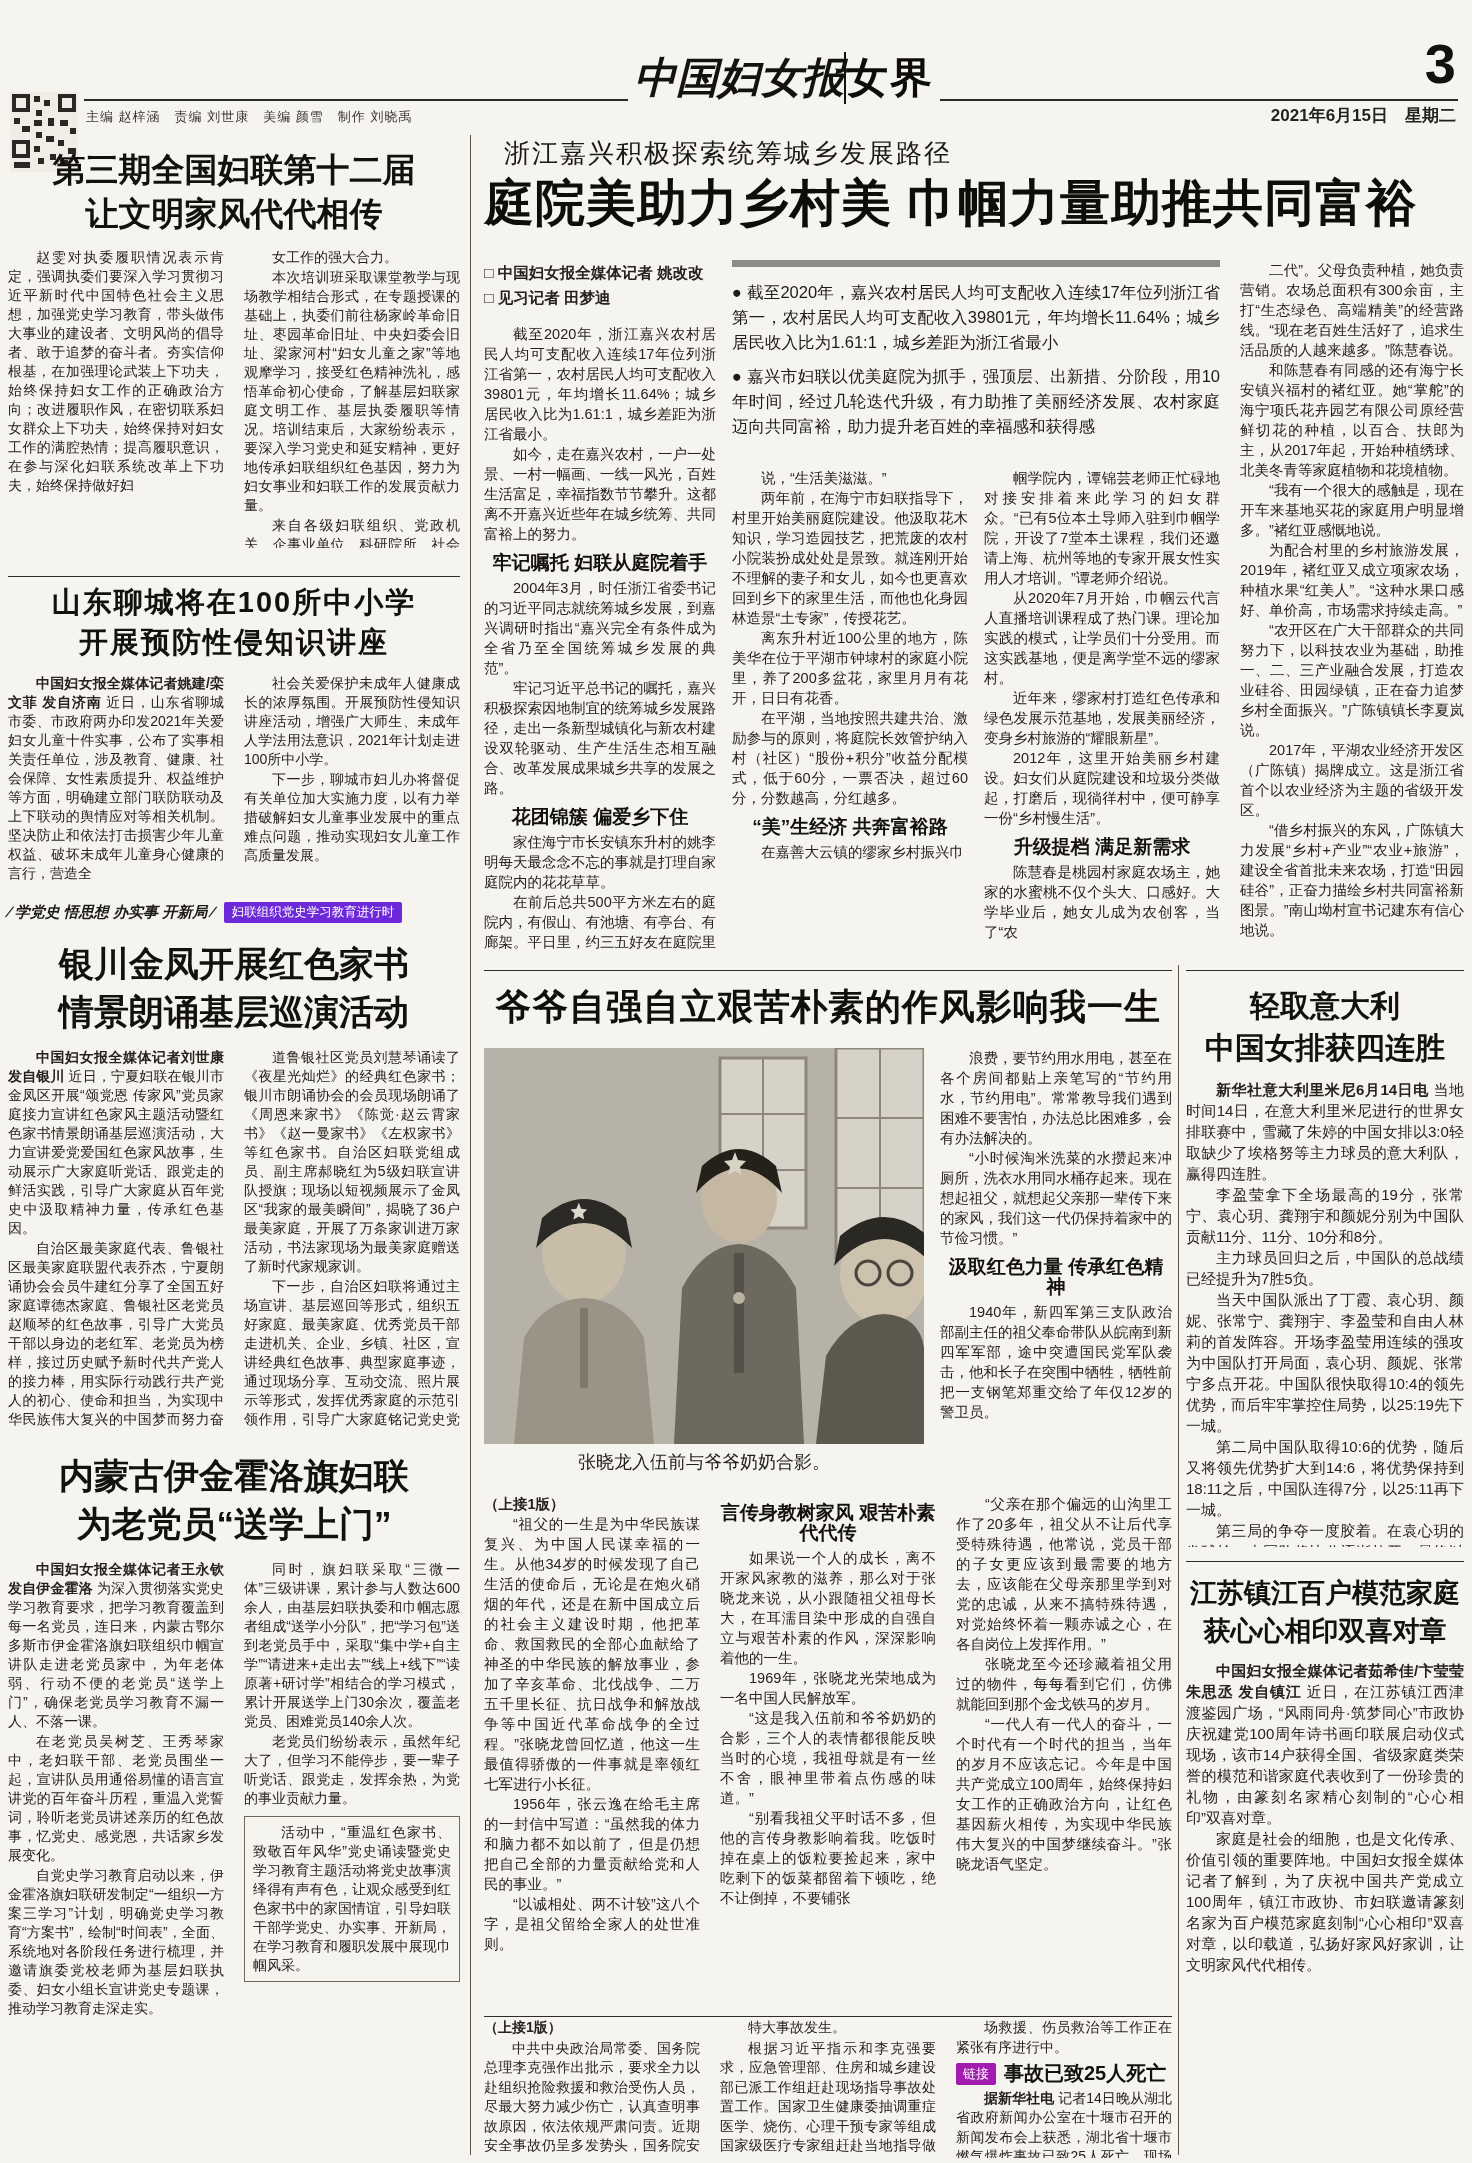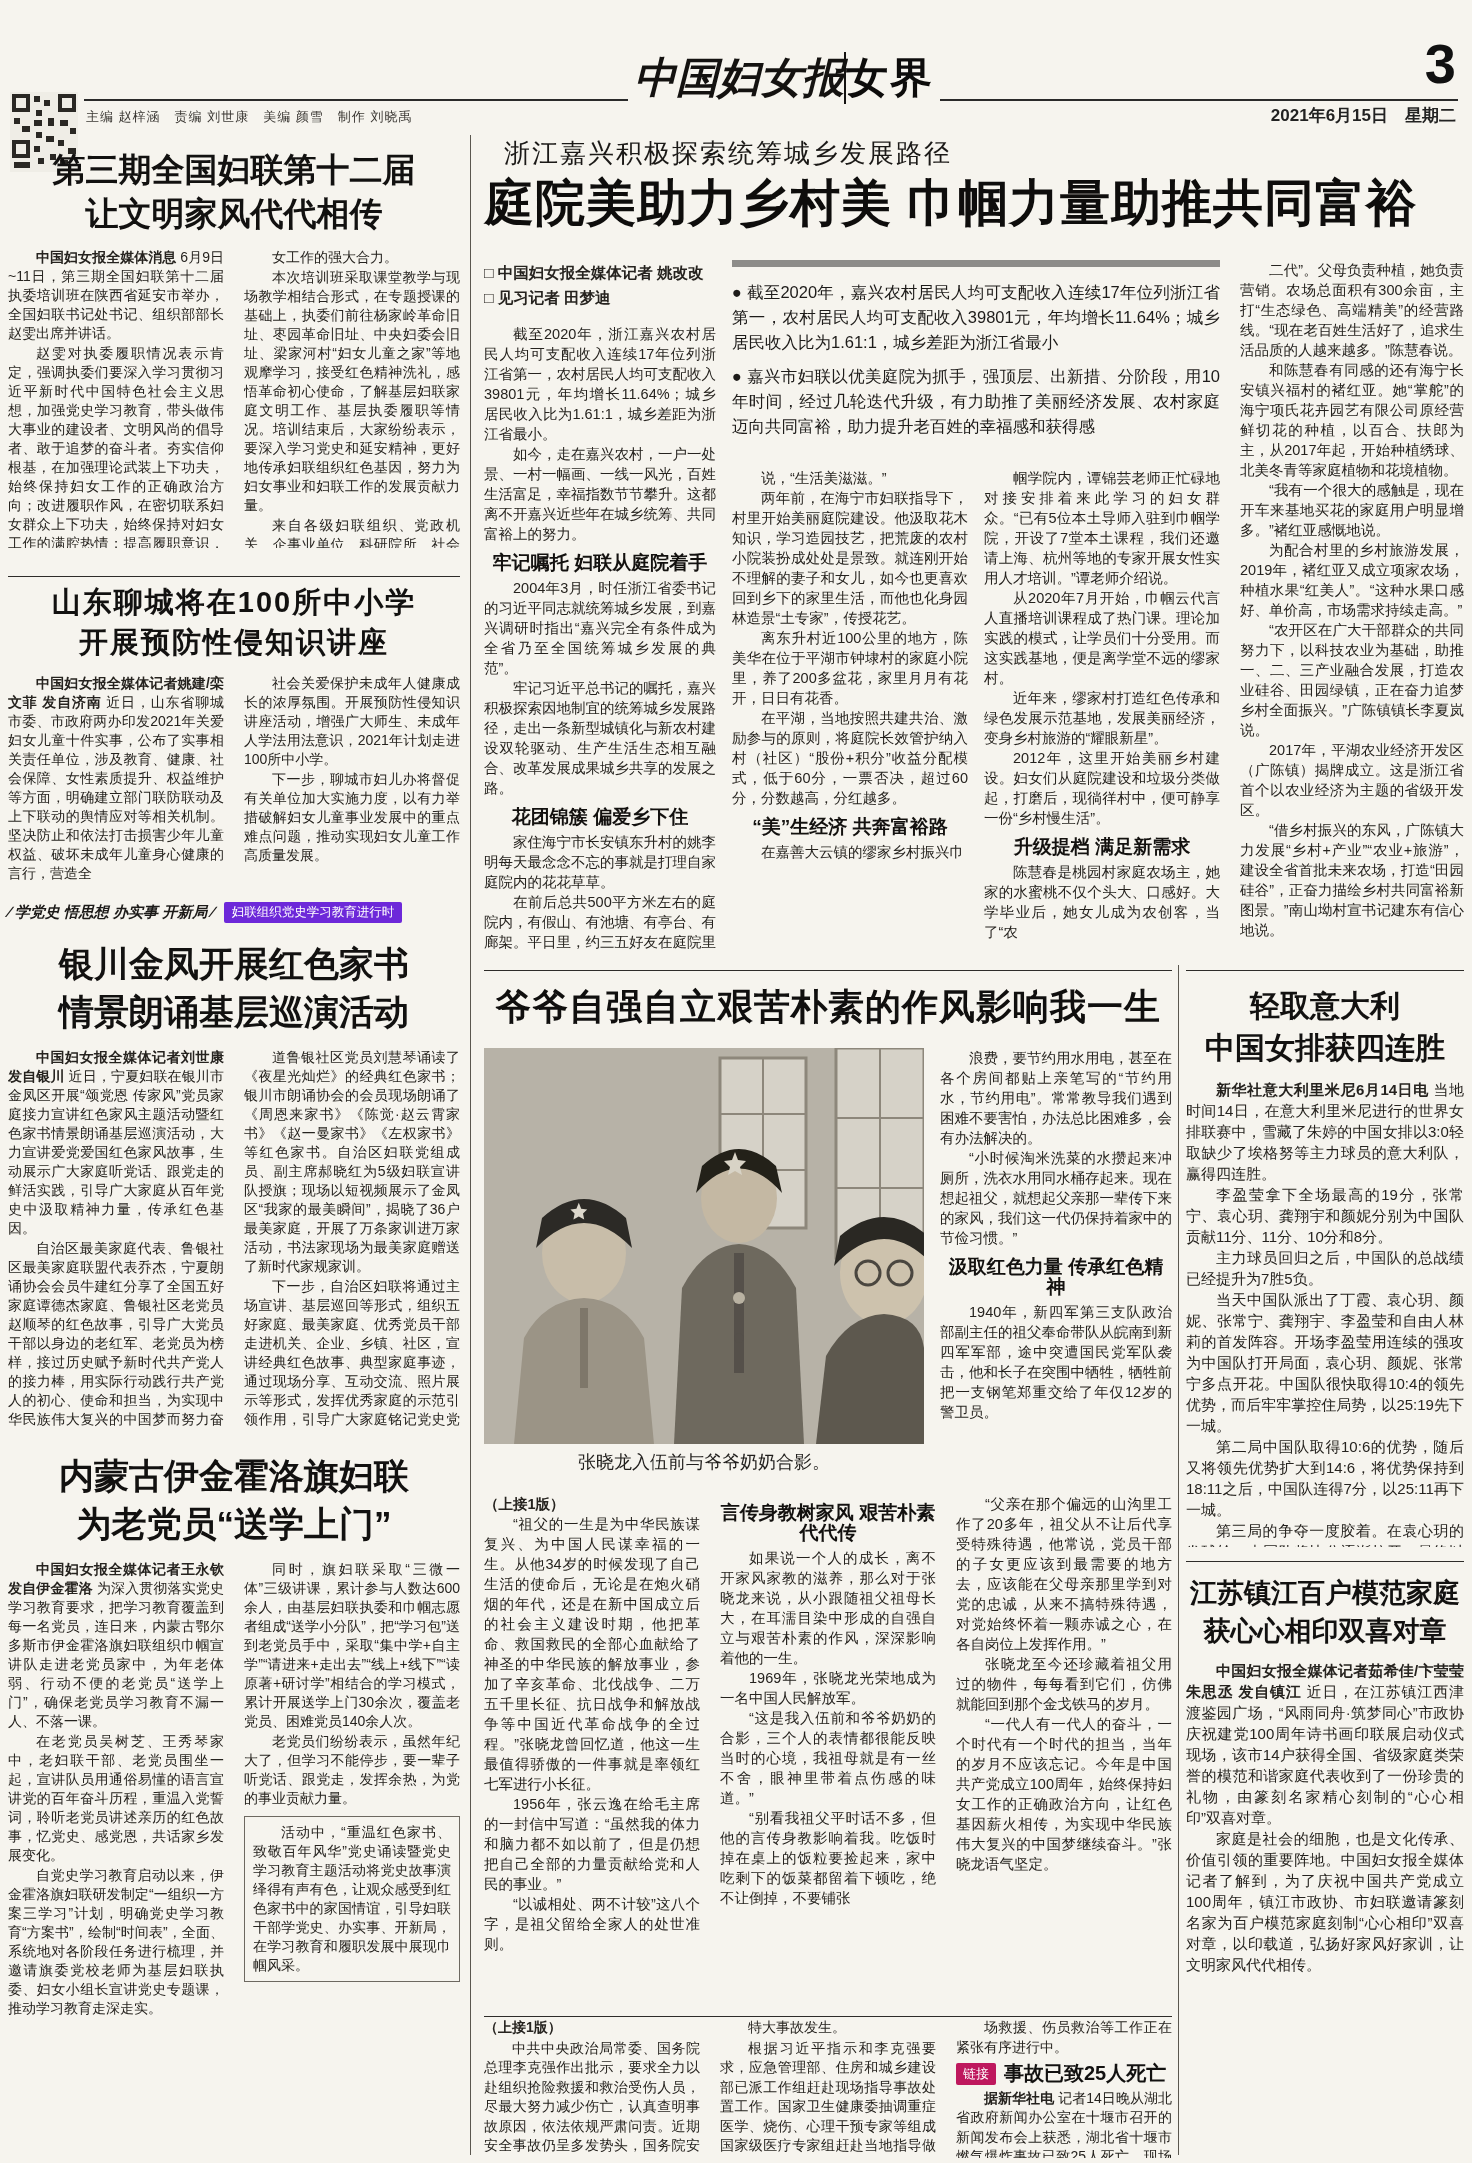--- a/index.html
+++ b/index.html
@@ -64,21 +64,21 @@
   .photo-fig svg{display:block;}
   figcaption{text-align:center;font-size:18px;padding-top:6px;color:#201e1c;}
   .gside{flex:1;font-size:14.5px;line-height:20px;overflow:hidden;}
   .gcols{display:flex;gap:20px;margin-top:14px;height:520px;font-size:14.5px;line-height:20px;}
   .gcols>div{flex:1;overflow:hidden;}
   
   .acc-rule{position:absolute;left:484px;top:2008px;width:688px;}
   .accident{position:absolute;left:484px;top:2018px;width:688px;height:140px;font-size:14px;line-height:19.5px;}
   .accident .cols{height:140px;}
   .linkline{display:flex;align-items:center;gap:8px;margin:6px 0 4px;}
-  .linktag{background:#be185d;color:#fff;font-size:13px;padding:1px 7px;border-radius:2px;}
+  .linktag{background:#a21caf;color:#fff;font-size:13px;padding:1px 7px;border-radius:2px;}
   .linkhl{font-size:20px;font-weight:900;color:#121110;white-space:nowrap;}
   
   .right-rail{position:absolute;left:1186px;top:962px;width:278px;height:1200px;overflow:hidden;}
   .rr-hl{font-size:30px;font-weight:900;text-align:center;line-height:42px;color:#121110;}
   .rr-hl2{font-size:27px;font-weight:900;text-align:center;line-height:38px;color:#121110;}
   .rr-body{font-size:15px;line-height:21px;margin-top:10px;overflow:hidden;}
   .vb-body{height:468px;}
   .zj-body{height:392px;}
   .rr-sep{margin:14px 0 12px;}
 </style>
@@ -126,21 +126,20 @@
   <div class="pageno">3</div>
   <div class="dateline">2021年6月15日　星期二</div>
 
   <div class="left-rail">
 
     <article class="lr-art" style="top:8px;height:412px;">
       <h2 class="hl hl-a">第三期全国妇联第十二届</h2>
       <h2 class="hl hl-a">让文明家风代代相传</h2>
       <div class="cols lr-body" style="height:300px;">
         <div class="col">
-            <p><strong>中国妇女报全媒体消息 </strong>6月9日~11日，第三期全国妇联第十二届执委培训班在陕西省延安市举办，全国妇联书记处书记、组织部部长赵雯出席并讲话。</p>
             <p>赵雯对执委履职情况表示肯定，强调执委们要深入学习贯彻习近平新时代中国特色社会主义思想，加强党史学习教育，带头做伟大事业的建设者、文明风尚的倡导者、敢于追梦的奋斗者。夯实信仰根基，在加强理论武装上下功夫，始终保持妇女工作的正确政治方向；改进履职作风，在密切联系妇女群众上下功夫，始终保持对妇女工作的满腔热情；提高履职意识，在参与深化妇联系统改革上下功夫，始终保持做好妇</p>
           </div>
         <div class="col">
             <p>女工作的强大合力。</p>
             <p>本次培训班采取课堂教学与现场教学相结合形式，在专题授课的基础上，执委们前往杨家岭革命旧址、枣园革命旧址、中央妇委会旧址、梁家河村“妇女儿童之家”等地观摩学习，接受红色精神洗礼，感悟革命初心使命，了解基层妇联家庭文明工作、基层执委履职等情况。培训结束后，大家纷纷表示，要深入学习党史和延安精神，更好地传承妇联组织红色基因，努力为妇女事业和妇联工作的发展贡献力量。</p>
             <p>来自各级妇联组织、党政机关、企事业单位、科研院所、社会组织、村（社区）基层组织等方面的全国妇联执委近60人参加培训。</p>
           </div>
       </div>
     </article>
 

